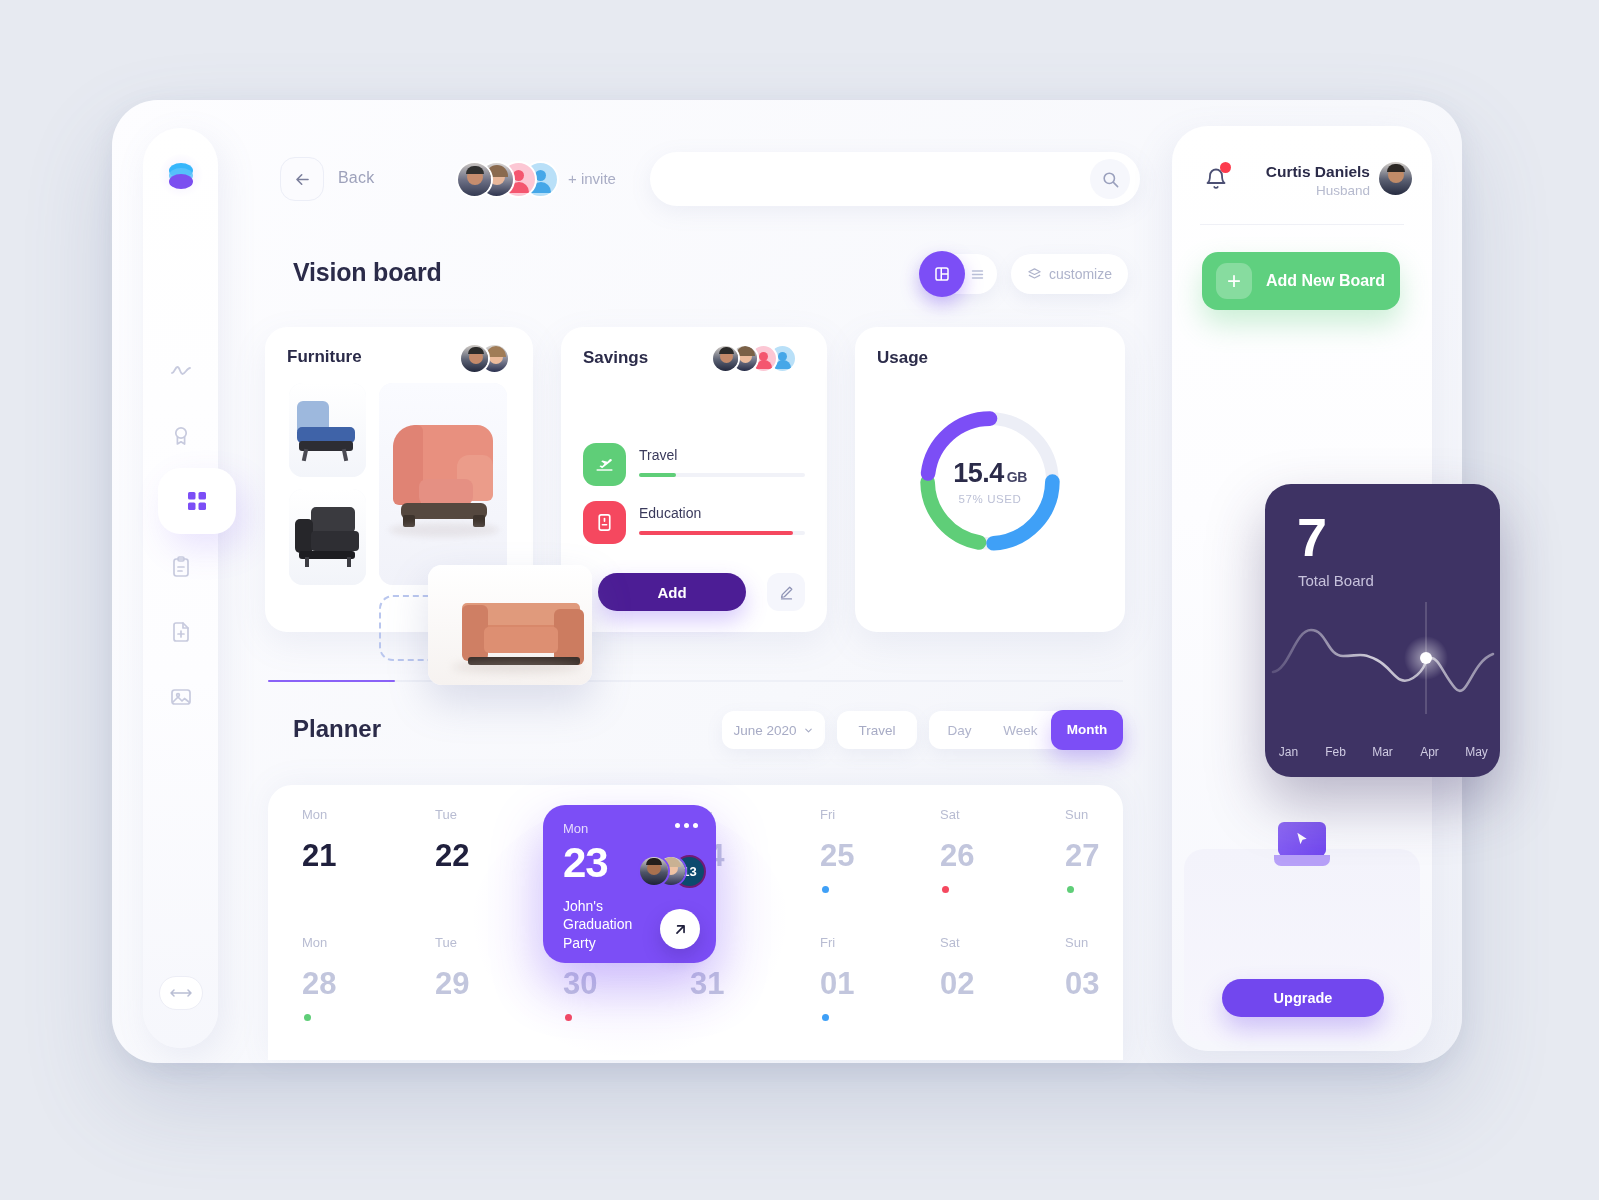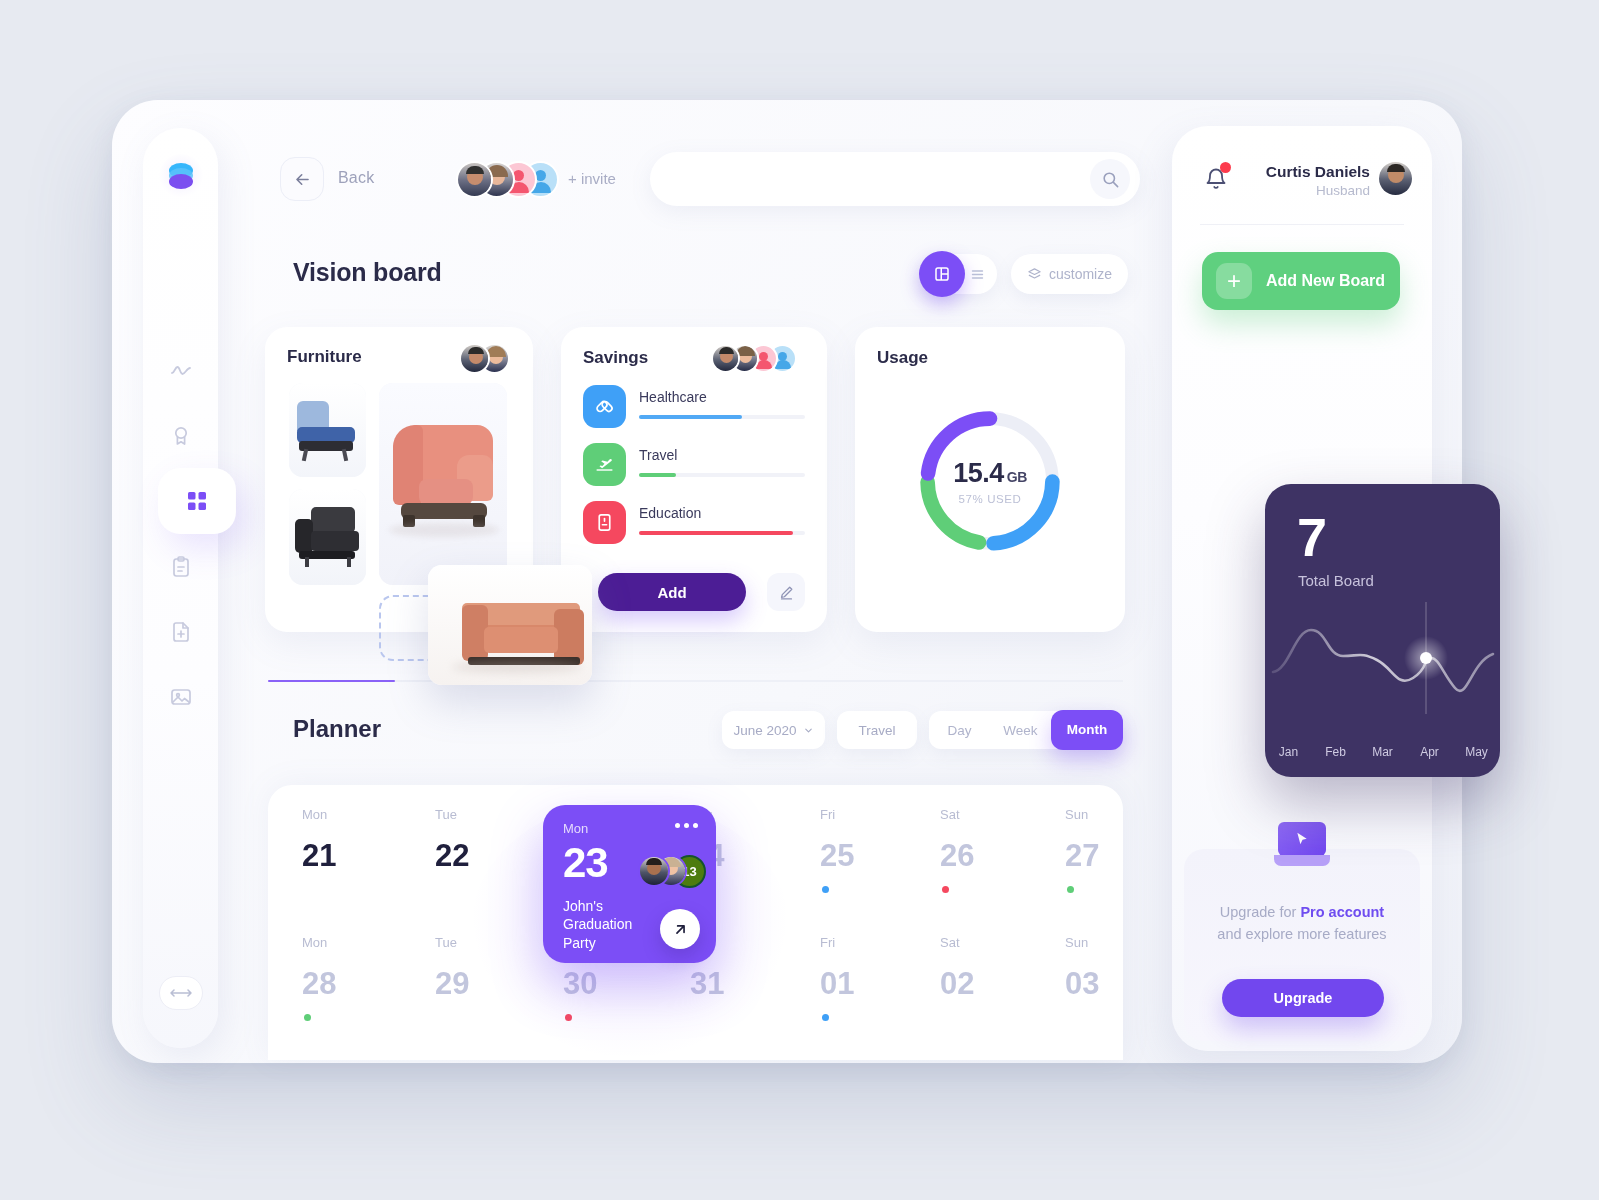--- a/index.html
+++ b/index.html
@@ -267,22 +267,22 @@
   }
   #day-dow { position: absolute; left: 20px; top: 16px; font-size: 13px; color: #e4dafd; }
   #day-more { position: absolute; right: 18px; top: 18px; display: flex; gap: 4px; }
   #day-more i { width: 5px; height: 5px; border-radius: 50%; background: #fff; display: block; }
   #day-num { position: absolute; left: 20px; top: 34px; font-size: 42px; font-weight: bold; color: #fff; letter-spacing: -1px; }
   #day-avatars { position: absolute; left: 95px; top: 50px; width: 76px; height: 34px; }
   #day-avatars .av { width: 32px; height: 32px; border: 2px solid #7c4ef6; }
   #day-avatars .av:nth-child(1){left:0;} #day-avatars .av:nth-child(2){left:17px;}
   #day-badge {
     position: absolute; left: 35px; top: 0; width: 33px; height: 33px; border-radius: 50%;
-    background: #4d7c0f; color: #fff; font-size: 13px; font-weight: bold;
-    display: flex; align-items: center; justify-content: center; border: 2px solid #14532d;
+    background: #0c4a6e; color: #fff; font-size: 13px; font-weight: bold;
+    display: flex; align-items: center; justify-content: center; border: 2px solid #701a75;
   }
   #day-event { position: absolute; left: 20px; top: 92px; width: 90px; font-size: 14px; color: #fff; line-height: 1.32; }
   #day-open-btn {
     position: absolute; right: 16px; bottom: 14px; width: 40px; height: 40px; border-radius: 50%;
     background: #fff; display: flex; align-items: center; justify-content: center; color: #20203d;
     box-shadow: 0 8px 18px rgba(60,30,130,.25);
   }
 
   
   #right-panel {
@@ -563,32 +563,20 @@
         </div>
     </div>
     <div class="av" style="background:#b9e0f8">
       <div class="ph-person">
           <div class="head" style="background:#45a7e8;width:9px;height:9px;top:6px"></div>
           <div class="body" style="background:#45a7e8;width:16px;height:9px;bottom:2px"></div>
         </div>
     </div>
   </div>
 
-  <div class="saving-row" style="top:58px;">
-    <div class="saving-icon" style="background:#3fa0f7">
-      <svg width="21" height="21" viewBox="0 0 24 24" fill="none" stroke="currentColor" stroke-width="1.9" stroke-linecap="round">
-        <rect x="2.6" y="8.6" width="13" height="7" rx="3.5" transform="rotate(-45 9.1 12.1)"></rect>
-        <rect x="8.4" y="8.4" width="13" height="7" rx="3.5" transform="rotate(45 14.9 11.9)"></rect>
-      </svg>
-    </div>
-    <div class="saving-label">Healthcare</div>
-    <div class="saving-track">
-      <div class="saving-fill" style="width:62%;background:#51a9f5"></div>
-    </div>
-  </div>
 
   <div class="saving-row" style="top:174px;">
     <div class="saving-icon" style="background:#f5485f">
       <svg width="21" height="21" viewBox="0 0 24 24" fill="none" stroke="currentColor" stroke-width="1.9" stroke-linejoin="round" stroke-linecap="round">
         <rect x="6" y="3.2" width="12" height="17.6" rx="2.2"></rect>
           <path d="M12 7.4v3.2"></path>
           <path d="M9.6 14.6h4.8"></path>
       </svg>
     </div>
     <div class="saving-label">Education</div>
@@ -816,24 +804,20 @@
   <div id="spark-months">
     <div class="spark-month">Jan</div>
     <div class="spark-month">Feb</div>
     <div class="spark-month">Mar</div>
     <div class="spark-month">Apr</div>
     <div class="spark-month">May</div>
   </div>
 </div>
 
 <div id="upgrade-card">
-  <div id="upgrade-text">
-    <span>Upgrade for </span><b>Pro account</b><br>
-    <span>and explore more features</span>
-  </div>
   <div id="upgrade-btn">Upgrade</div>
 </div>
 <div id="upgrade-laptop">
   <div style="position:absolute;left:4px;top:0;width:48px;height:34px;border-radius:6px;background:linear-gradient(145deg,#8f6bf5 0%,#7046ef 100%)"></div>
   <div style="position:absolute;left:0;top:33px;width:56px;height:11px;border-radius:0 0 7px 7px;background:#b7a0f8"></div>
   <svg style="position:absolute;left:20px;top:9px" width="16" height="17" viewBox="0 0 24 24" fill="#ffffff">
     <path d="M5 2l14 9-6.2 1.4L9.6 19 5 2z"></path>
   </svg>
 </div>
 

